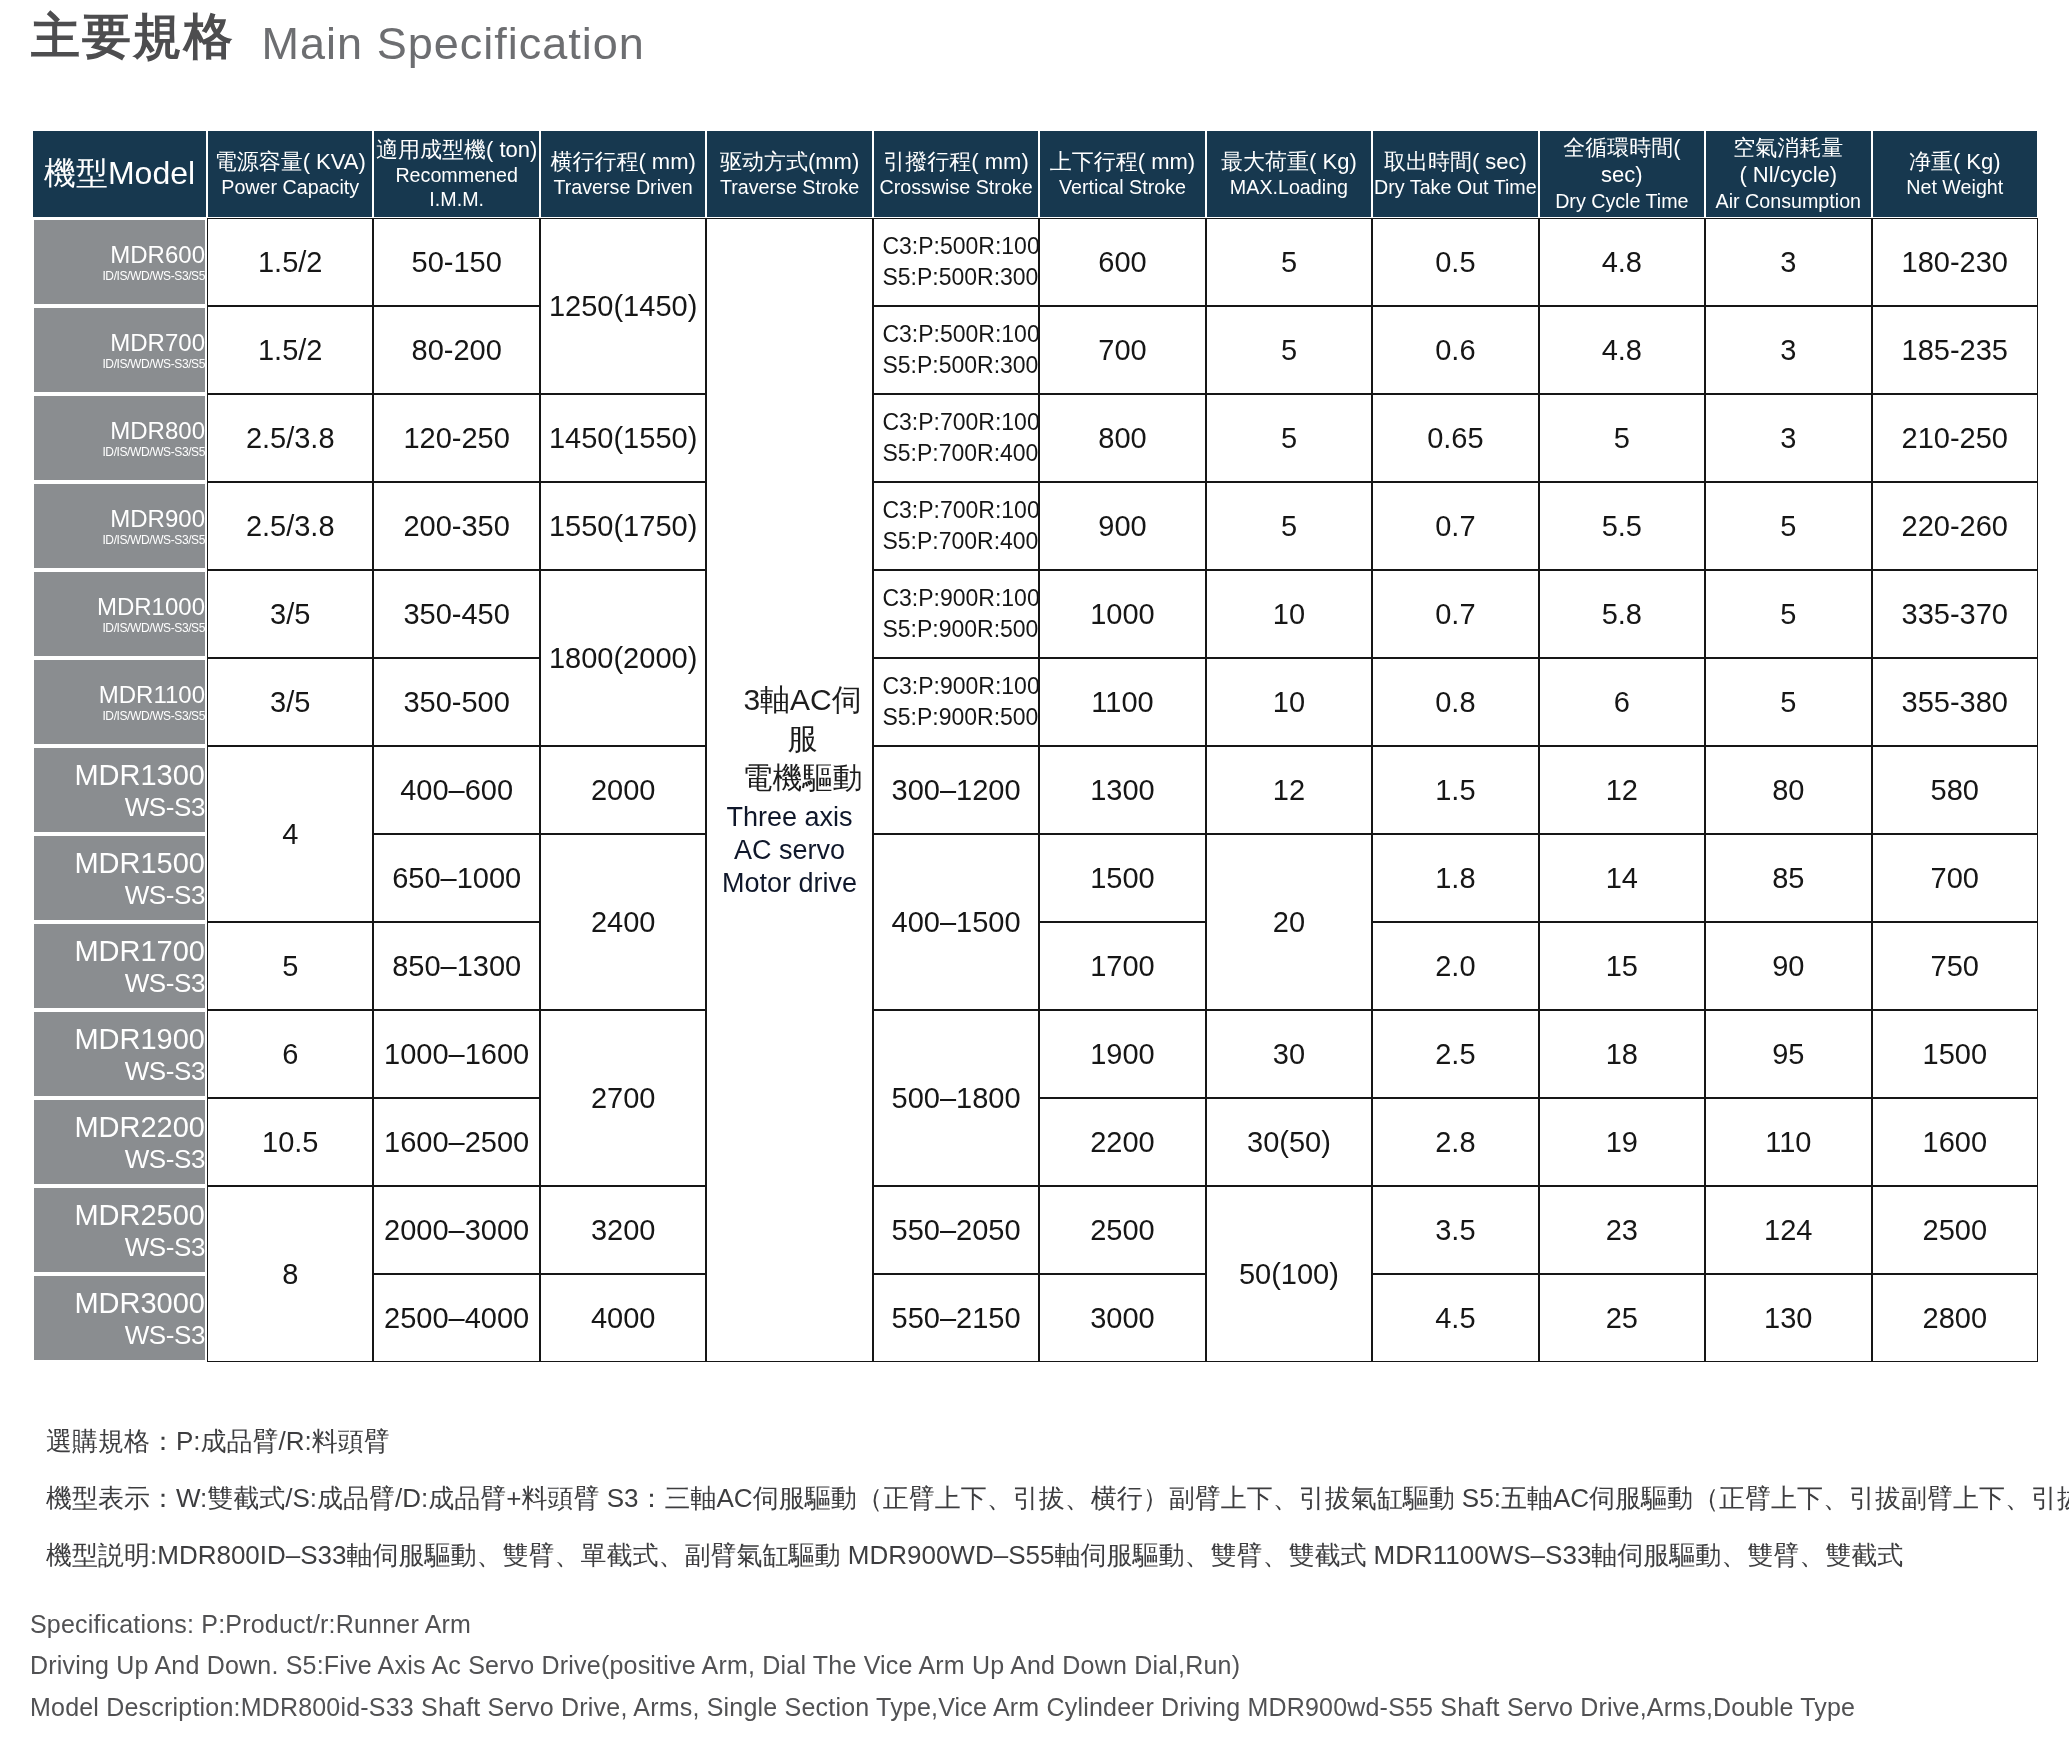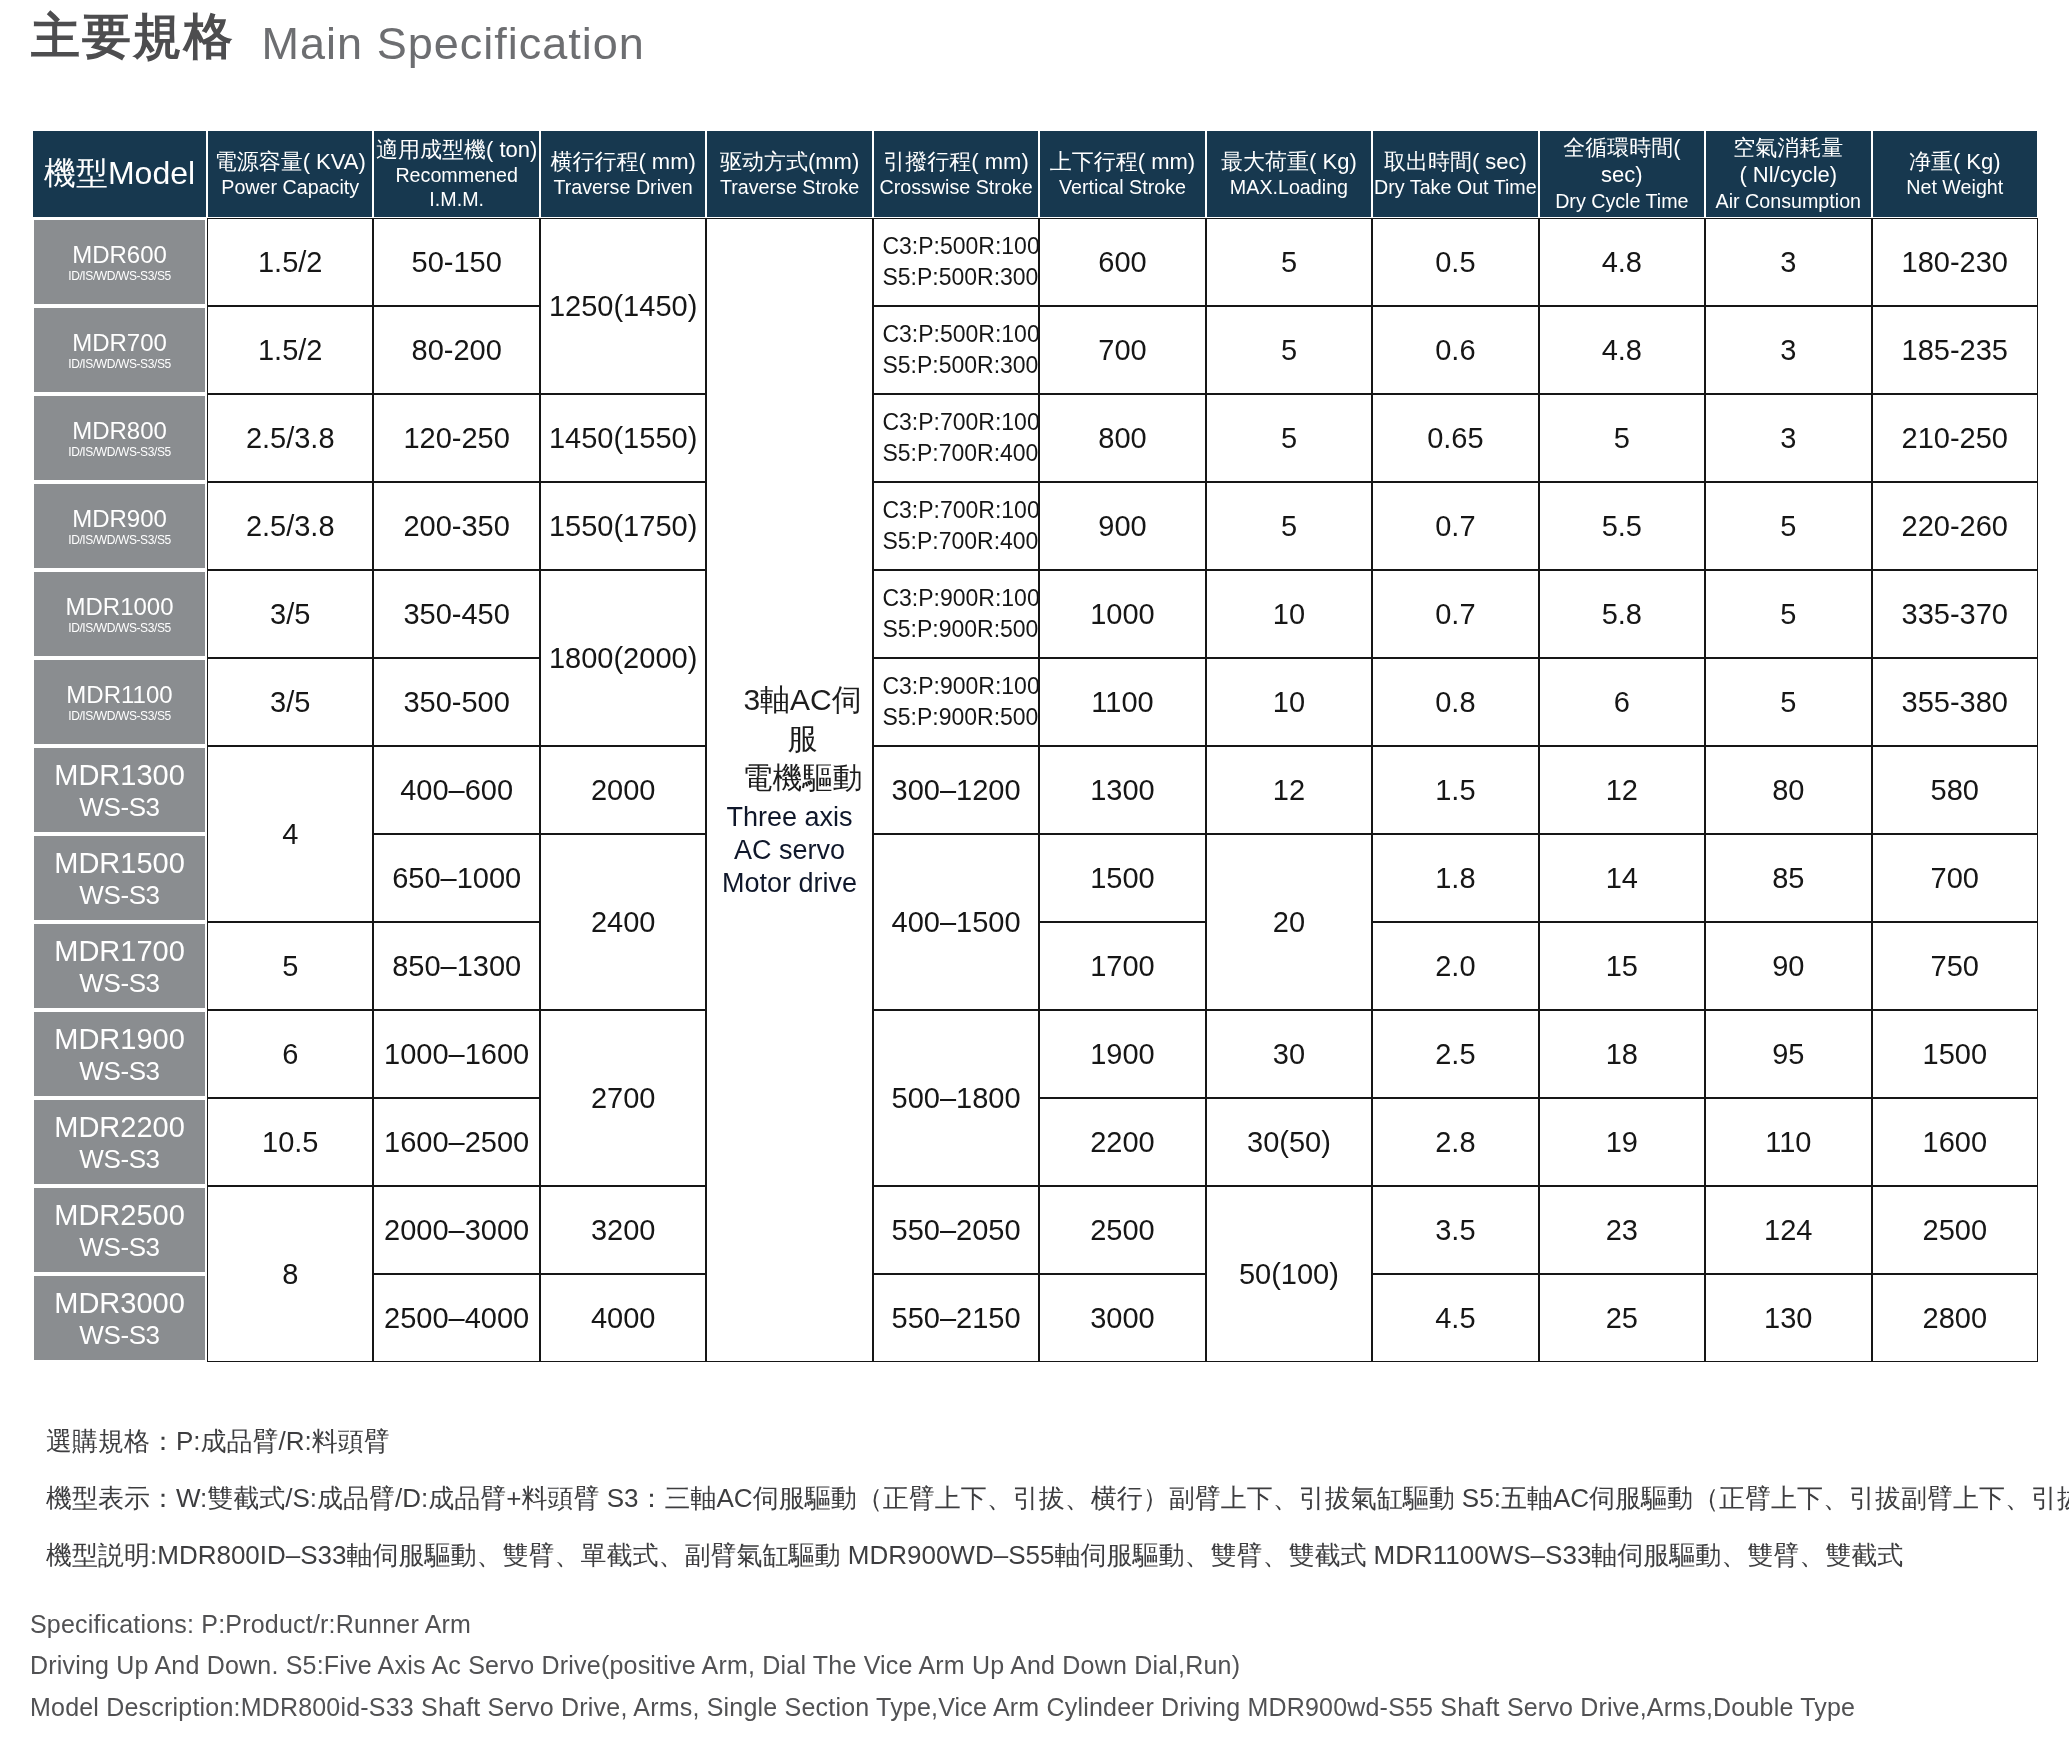--- a/index.html
+++ b/index.html
@@ -17,21 +17,21 @@
     border-collapse:separate; border-spacing:0; table-layout:fixed;margin-top:40px; }
   col.c-model { width:175px; }
   th, td { padding:0; text-align:center; vertical-align:middle; overflow:hidden; }
   th.h { background:#17384f; color:#ffffff; border:1.9px solid #ffffff; height:85px; font-weight:400; }
   .h-zh { display:block; font-size:22px; line-height:1.22; white-space:pre-line; }
   .h-en { display:block; font-size:19.7px; line-height:1.22; }
   th.h-model .h-model-txt { font-size:32px; }
 
   tr.r { height:88px; }
   td.d { background:#ffffff; border:1.9px solid #161616; font-size:29px; color:#161616; }
-  td.model { background:#8a8d90; border:2.9px solid #ffffff; color:#ffffff; line-height:1.18; }
+  td.model { background:#8a8d90; border:2.9px solid #ffffff; color:#ffffff; line-height:1.18;text-align:right; }
   .m1 { display:block; font-size:24px; }
   .m2 { display:block; font-size:12px; letter-spacing:-0.4px; }
   td.model.ws .m1 { font-size:29px; }
   td.model.ws .m2 { font-size:26px; }
 
   td.cross2 { font-size:23px; text-align:left; padding-left:8.6px; white-space:pre-line; line-height:1.35; }
   td.drive { font-size:26px; }
   .drive-zh { display:block; font-size:30px; line-height:1.3; white-space:pre-line; color:#1d1d1d;padding-left:26px; }
   .drive-en { display:block; font-size:27px; line-height:1.22; white-space:pre-line; color:#0f172a; margin-top:4.8px; }
 

